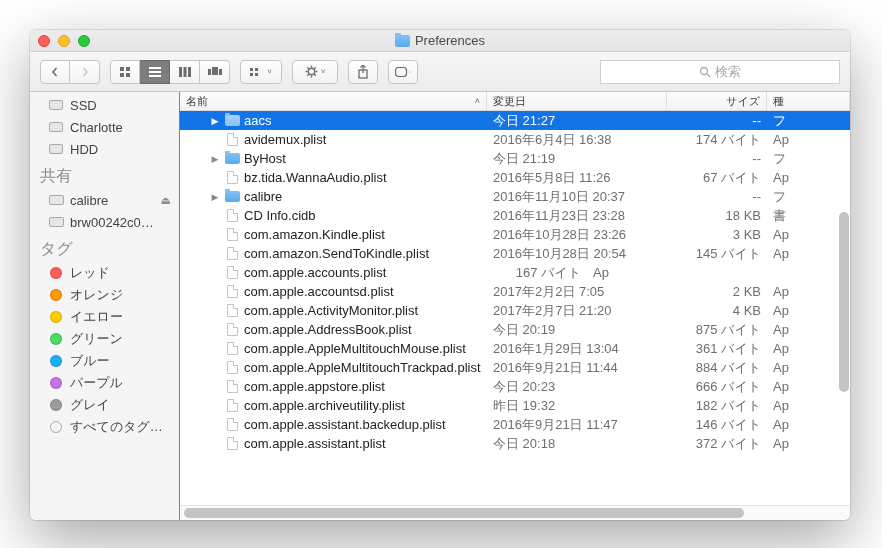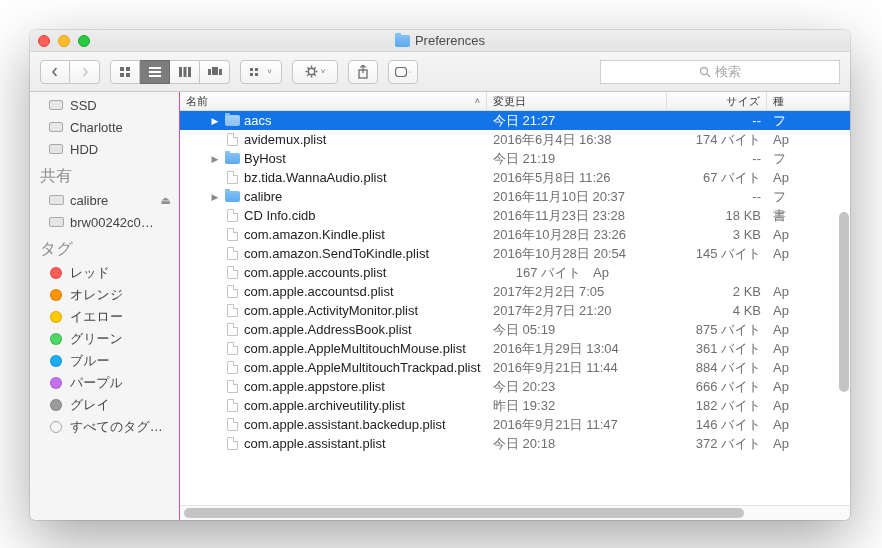--- a/index.html
+++ b/index.html
@@ -435,21 +435,21 @@
           </div>
           <div class="row">
             <div class="cell cell-name">
               <span class="indent"></span>
               <span class="disclose"></span>
               <span class="ficon">
                 <span class="file-glyph"></span>
               </span>
               <span>com.apple.AddressBook.plist</span>
             </div>
-            <div class="cell cell-date">今日 05:19</div>
+            <div class="cell cell-date">今日 20:19</div>
             <div class="cell cell-size">875 バイト</div>
             <div class="cell cell-kind">Ap</div>
           </div>
           <div class="row">
             <div class="cell cell-name">
               <span class="indent"></span>
               <span class="disclose"></span>
               <span class="ficon">
                 <span class="file-glyph"></span>
               </span>

